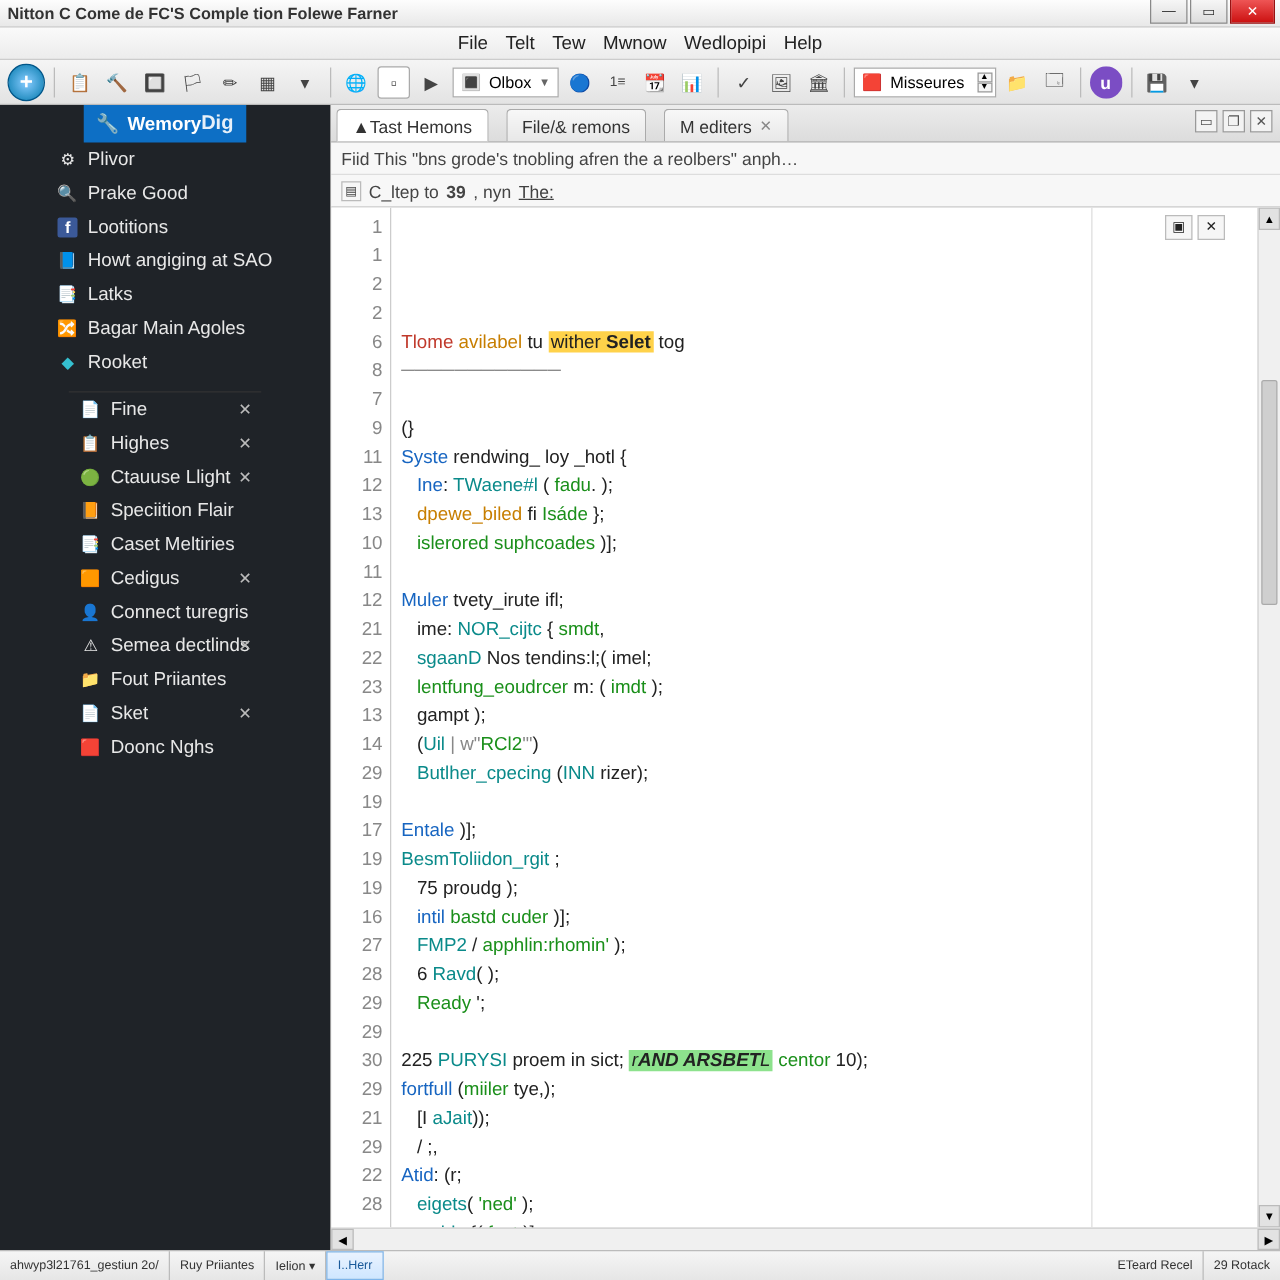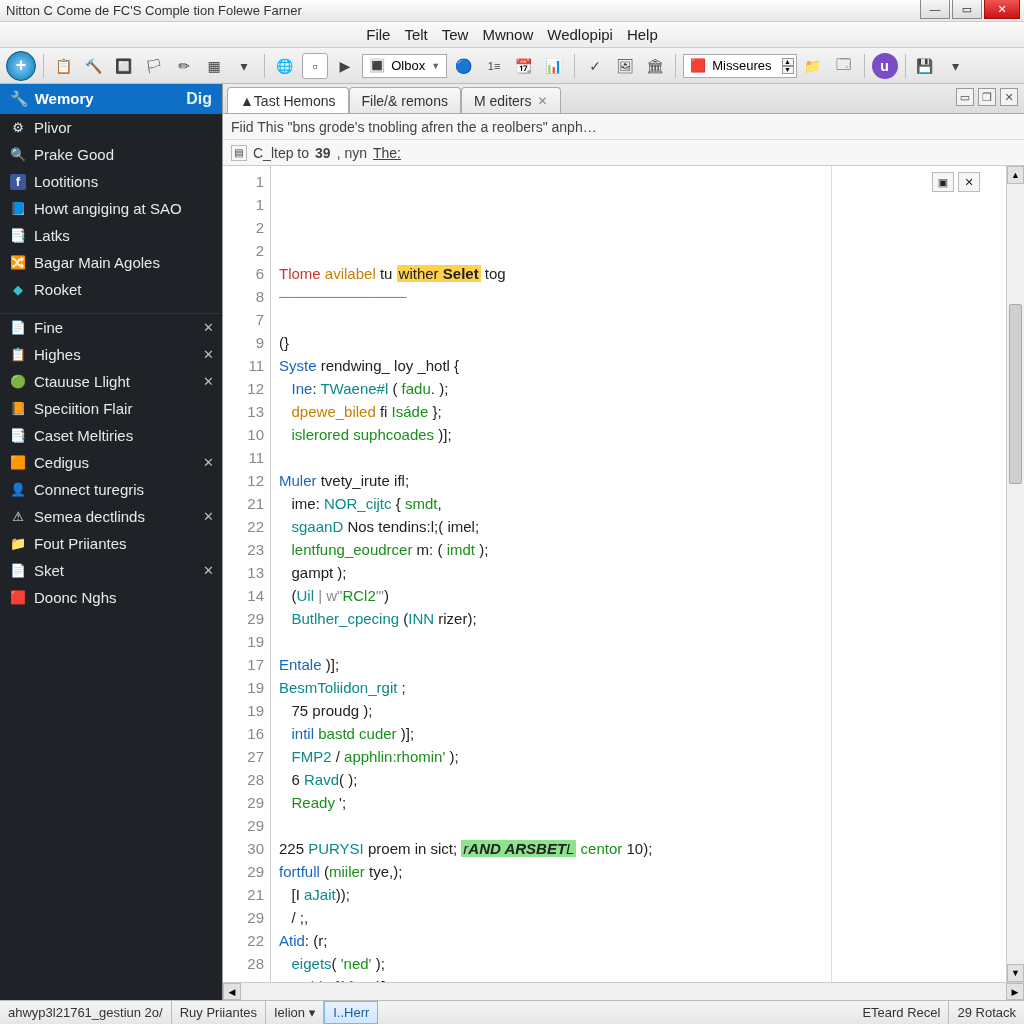--- a/index.html
+++ b/index.html
@@ -1,20 +1,20 @@
 <!DOCTYPE html>
 <html><head>
 <meta charset="utf-8">
 <style>
 * { margin: 0; padding: 0; box-sizing: border-box; font-family: "Segoe UI", Tahoma, sans-serif; }
 body { width: 1024px; height: 1024px; background: #f0f0f0; overflow: hidden; display: flex; flex-direction: column; font-size: 14px; }
 
 
 .titlebar { height: 22px; background: linear-gradient(#fdfdfd,#e8e8e8); display: flex; align-items: center; padding: 0 6px; border-bottom: 1px solid #ccc; position: relative; }
-.titlebar .title { font-size: 13px; color: #333; flex: 1; }
+.titlebar .title { font-size: 13px; color: #333; flex: 1; font-weight: bold; }
 .winbtns { display: flex; gap: 2px; position: absolute; right: 4px; top: -1px; }
 .winbtn { width: 30px; height: 20px; border: 1px solid #888; background: linear-gradient(#f6f6f6,#ddd); display: flex; align-items: center; justify-content: center; font-size: 11px; color:#333; }
 .winbtn.close { background: linear-gradient(#e55,#c11); color: #fff; border-color:#911; width:36px; }
 
 
 .menubar { height: 26px; background: linear-gradient(#fafafa,#ececec); display: flex; align-items: center; padding: 0 8px; gap: 14px; border-bottom: 1px solid #ccc; font-size: 15px; color: #222; justify-content: center; }
 .menuitem { cursor: default; }
 
 
 .toolbar { height: 36px; background: linear-gradient(#f5f5f5,#e3e3e3); border-bottom: 1px solid #bbb; display: flex; align-items: center; padding: 0 6px; gap: 4px; }
@@ -23,32 +23,32 @@
 .tsep { width:1px; height:24px; background:#bbb; margin:0 3px; }
 .tcombo { height:24px; border:1px solid #aaa; background:#fff; display:flex; align-items:center; padding:0 6px; gap:6px; font-size:13px; }
 .tcombo .dd { color:#666; font-size:9px; }
 .spinner { display:flex; flex-direction:column; margin-left:4px; }
 .spinner span { width:12px; height:8px; border:1px solid #999; background:#f5f5f5; font-size:7px; line-height:6px; text-align:center; }
 
 
 .main { flex:1; display:flex; overflow:hidden; }
 
 
-.sidebar { width: 222px; background:#1f2328; color:#ddd; display:flex; flex-direction:column; font-size:15px; overflow:hidden; }
+.sidebar { width: 264px; background:#1f2328; color:#ddd; display:flex; flex-direction:column; font-size:15px; overflow:hidden;align-items:center; }
 .side-head { background:#0d6fc5; color:#fff; padding:6px 10px; display:flex; align-items:center; justify-content:space-between; font-weight:600; }
 .side-head .cfg { font-size:16px; opacity:.9; }
 .sidegroup { border-top:1px solid #333; }
 .sideitem { display:flex; align-items:center; padding:5px 10px; gap:8px; color:#e8e8e8; cursor:default; position:relative; }
 .sideitem .ic { width:16px; height:16px; display:inline-flex; align-items:center; justify-content:center; font-size:13px; }
 .sideitem .close { position:absolute; right:8px; color:#bbb; font-size:13px; }
 
 
 .editor-area { flex:1; display:flex; flex-direction:column; background:#fff; border-left:1px solid #999; position:relative; }
 .tabbar { height:30px; background:linear-gradient(#ececec,#dcdcdc); display:flex; align-items:flex-end; padding-left:4px; gap:0; border-bottom:1px solid #aaa; position:relative; }
-.tab { height:26px; padding:0 12px; border:1px solid #aaa; border-bottom:none; background:linear-gradient(#f8f8f8,#e8e8e8); display:flex; align-items:center; gap:6px; font-size:14px; color:#333; border-radius:4px 4px 0 0; margin-right:0; }
+.tab { height:26px; padding:0 12px; border:1px solid #aaa; border-bottom:none; background:linear-gradient(#f8f8f8,#e8e8e8); display:flex; align-items:center; gap:6px; font-size:14px; color:#333; border-radius:4px 4px 0 0; margin-right:14px; }
 .tab.active { background:#fff; }
 .tab .tclose { color:#888; font-size:12px; }
 .tabbar-right { position:absolute; right:6px; top:4px; display:flex; gap:4px; }
 .tabbar-right span { width:18px; height:18px; border:1px solid #999; background:#f3f3f3; display:flex; align-items:center; justify-content:center; font-size:11px; color:#555; }
 
 .subbar { height:26px; background:#f7f7f7; border-bottom:1px solid #ddd; display:flex; align-items:center; padding:0 8px; font-size:14px; color:#444; gap:6px; }
 .subbar2 { height:26px; background:#f7f7f7; border-bottom:1px solid #ccc; display:flex; align-items:center; padding:0 8px; font-size:14px; color:#444; gap:6px; }
 .subbar2 .mini { width:16px; height:16px; border:1px solid #bbb; display:inline-flex; align-items:center; justify-content:center; font-size:10px; }
 .subbar2 .lk { color:#404040; text-decoration:underline; }
 
@@ -68,21 +68,21 @@
 
 .vscroll { width:18px; background:#f0f0f0; border-left:1px solid #ccc; display:flex; flex-direction:column; }
 .vscroll .arr { height:18px; background:#e2e2e2; border:1px solid #bbb; display:flex; align-items:center; justify-content:center; font-size:9px; }
 .vscroll .track { flex:1; background:#f0f0f0; position:relative; }
 .vscroll .thumb { position:absolute; left:2px; right:2px; top:120px; height:180px; background:#cfcfcf; border:1px solid #aaa; border-radius:2px; }
 .hscroll { height:18px; background:#f0f0f0; border-top:1px solid #ccc; display:flex; }
 .hscroll .arr { width:18px; background:#e2e2e2; border:1px solid #bbb; display:flex; align-items:center; justify-content:center; font-size:9px; }
 .hscroll .track { flex:1; }
 
 
-.statusbar { height:24px; background:linear-gradient(#f5f5f5,#e6e6e6); border-top:1px solid #bbb; display:flex; align-items:center; font-size:13px; color:#333; }
+.statusbar { height:24px; background:linear-gradient(#f5f5f5,#e6e6e6); border-top:1px solid #bbb; display:flex; align-items:center; font-size:10px; color:#333; }
 .statusbar .cell { padding:0 8px; border-right:1px solid #bbb; height:100%; display:flex; align-items:center; }
 .statusbar .cell.btn { background:linear-gradient(#eaf3ff,#cfe6ff); border:1px solid #7fb5ea; color:#1a5a9a; }
 .statusbar .flex { flex:1; }
 </style>
 </head>
 <body>
 
 <div class="titlebar">
   <span class="title">Nitton C Come de FC'S Comple tion Folewe Farner</span>
   <div class="winbtns">

